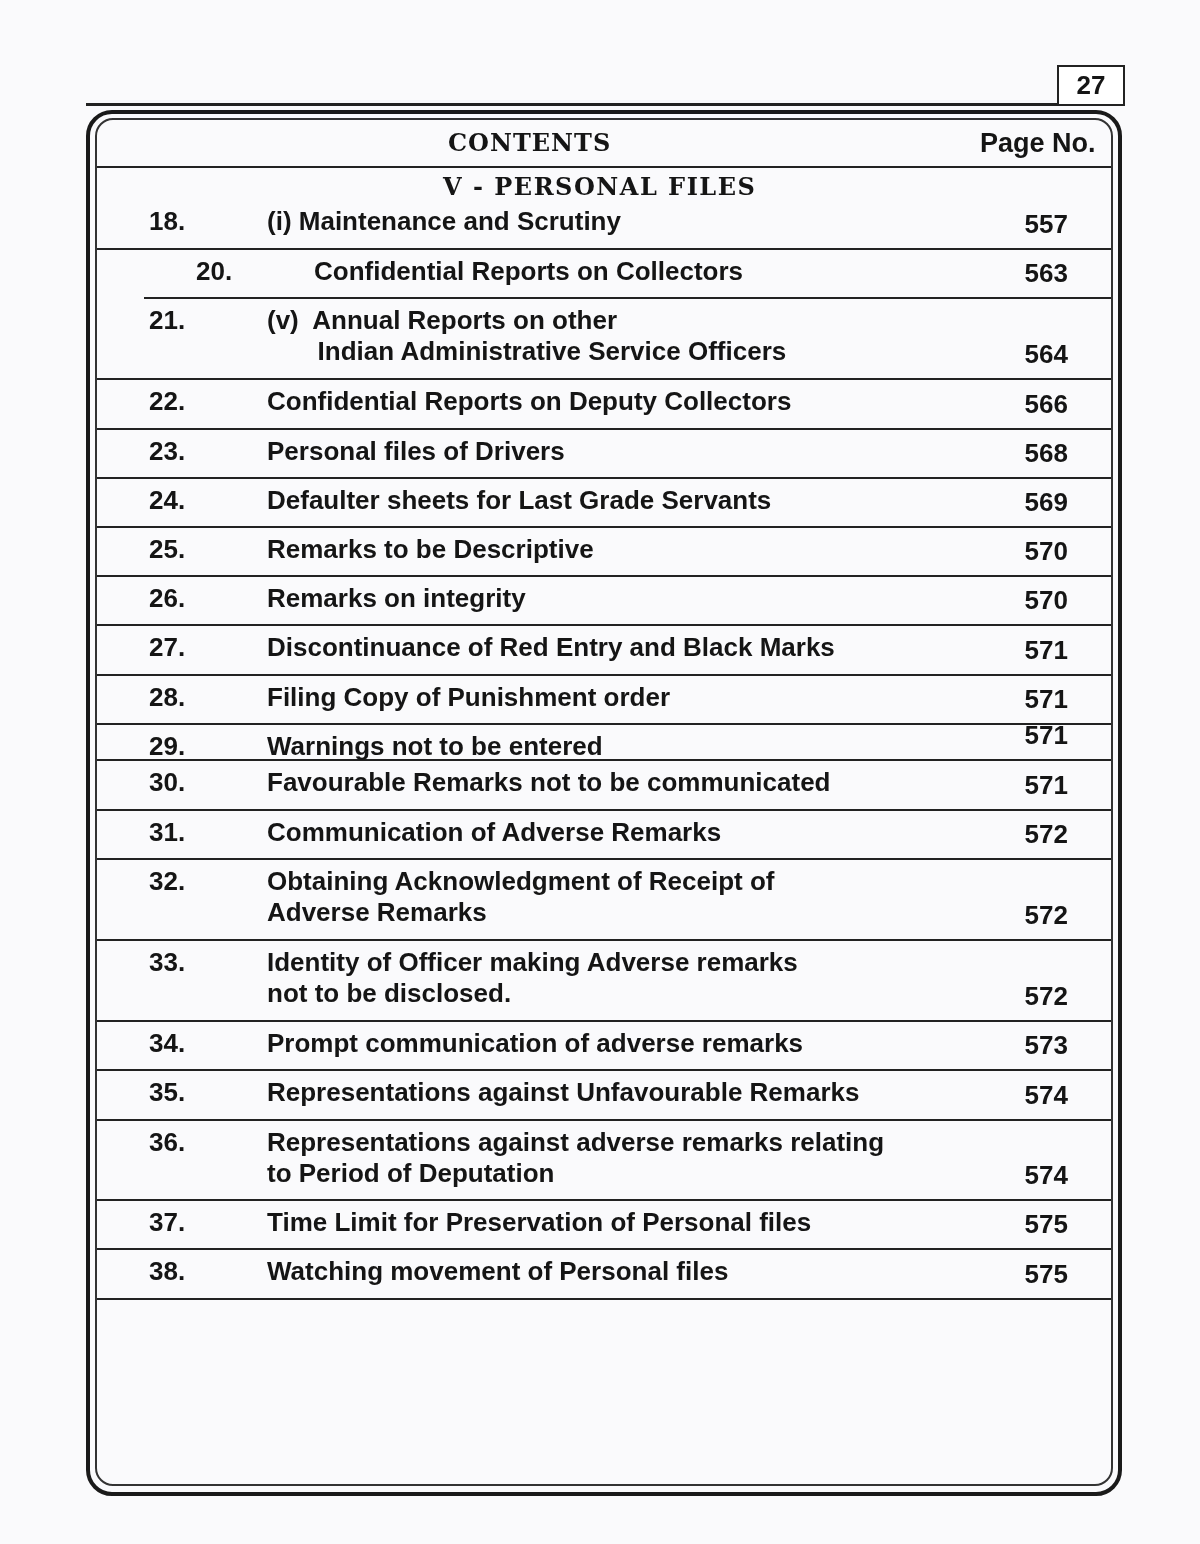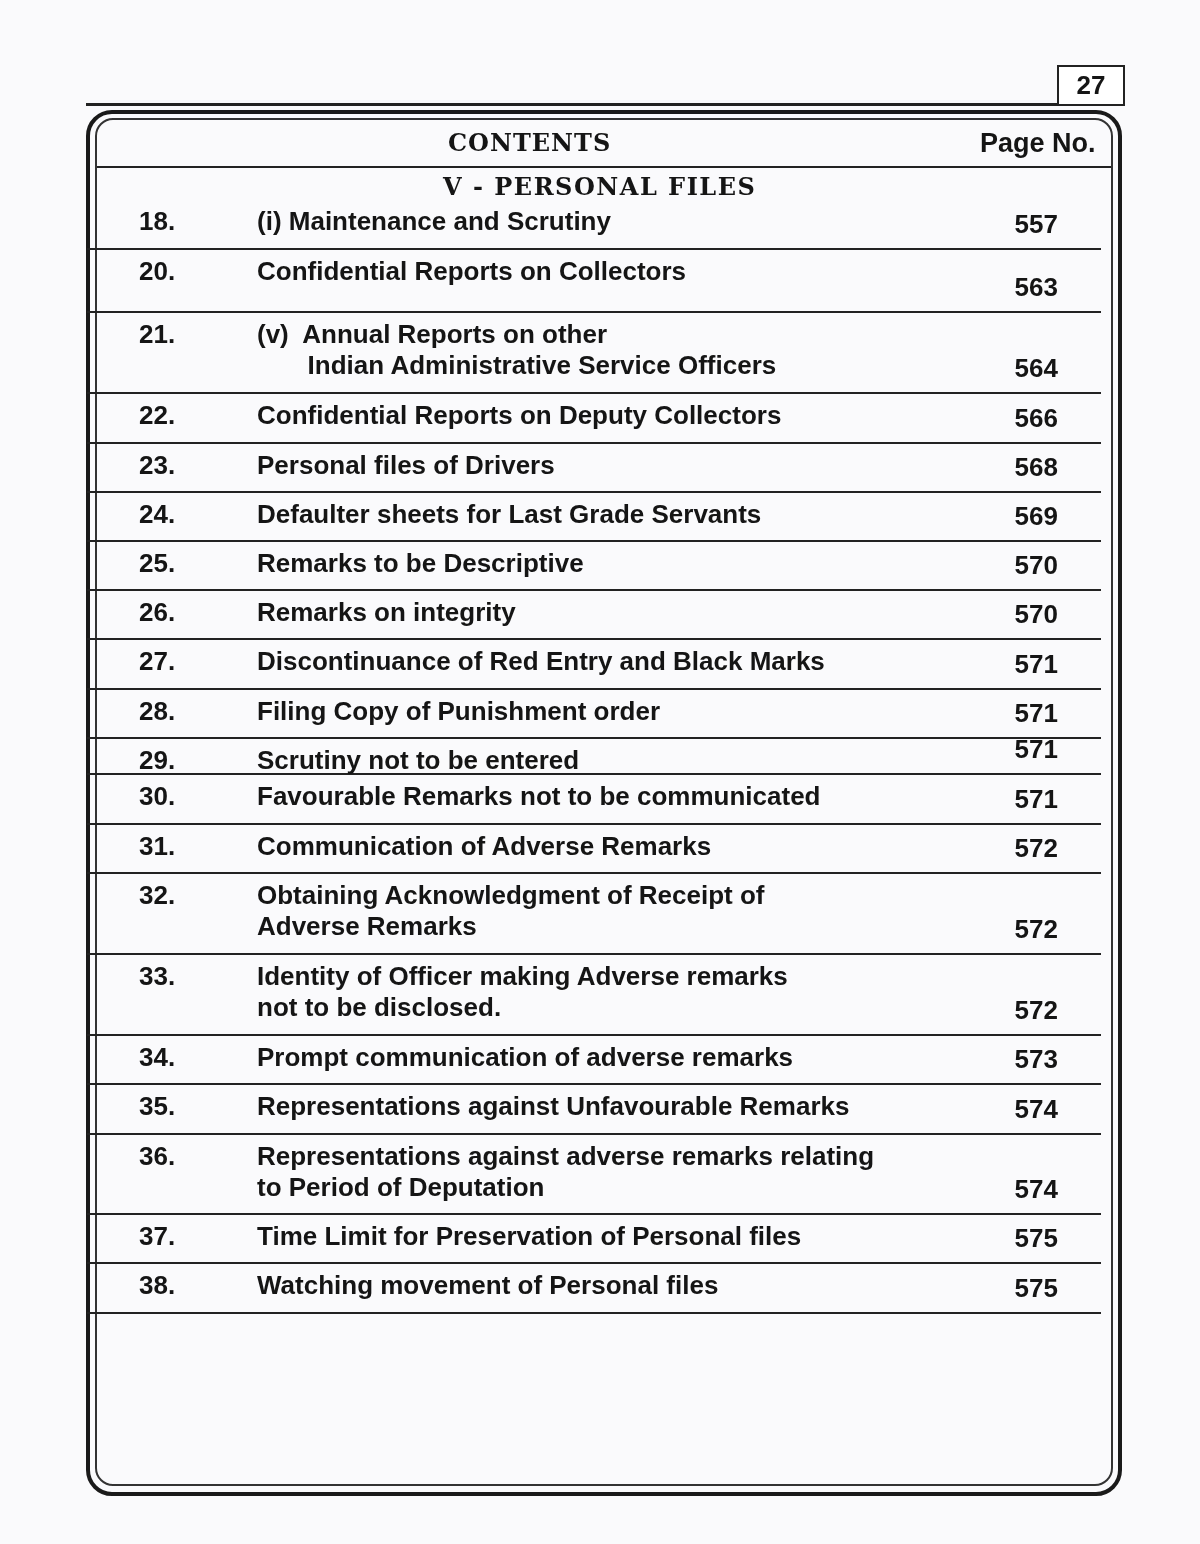--- a/index.html
+++ b/index.html
@@ -38,21 +38,21 @@
     position: absolute; left: 448px; top: 128px;
     font-family: "DejaVu Serif", serif; font-weight: bold; font-size: 24px; letter-spacing: 1px;
   }
   .page-no-label {
     position: absolute; left: 980px; top: 128px; font-size: 27px; font-weight: bold;
   }
   .section-title {
     position: absolute; left: 443px; top: 172px;
     font-family: "DejaVu Serif", serif; font-weight: bold; font-size: 24px; letter-spacing: 1.5px;
   }
-  .rows { position: absolute; left: 87px; top: 200px; width: 1014px; }
+  .rows { position: absolute; left: 97px; top: 200px; width: 1014px; }
   .row { position: relative; border-bottom: 2px solid #222; box-sizing: border-box; }
   .row .num { position: absolute; left: 52px; top: 6px; font-size: 26px; font-weight: bold; }
   .row .title { position: absolute; left: 170px; top: 6px; font-size: 26px; font-weight: bold; line-height: 31px; white-space: pre; }
   .row .pg { position: absolute; right: 43px; bottom: 8px; font-size: 26px; font-weight: bold; }
 </style>
 </head>
 <body>
 
 <div class="page-num-box">
   <span>27</span>
@@ -64,21 +64,21 @@
 <div class="contents-title">CONTENTS</div>
 <div class="page-no-label">Page No.</div>
 <div class="section-title">V - PERSONAL FILES</div>
 
 <div class="rows" id="rows">
     <div class="row" style="height: 50px;">
       <span class="num">18.</span>
       <span class="title">(i) Maintenance and Scrutiny</span>
       <span class="pg">557</span>
     </div>
-    <div class="row" style="height: 63px;">
+    <div class="row" style="height: 49px; margin-left: 47px;">
       <span class="num">20.</span>
       <span class="title">Confidential Reports on Collectors</span>
       <span class="pg">563</span>
     </div>
     <div class="row" style="height: 81px;">
       <span class="num">21.</span>
       <span class="title">(v)  Annual Reports on other
        Indian Administrative Service Officers</span>
       <span class="pg">564</span>
     </div>
@@ -112,21 +112,21 @@
       <span class="title">Discontinuance of Red Entry and Black Marks</span>
       <span class="pg">571</span>
     </div>
     <div class="row" style="height: 49px;">
       <span class="num">28.</span>
       <span class="title">Filing Copy of Punishment order</span>
       <span class="pg">571</span>
     </div>
     <div class="row" style="height: 36px;">
       <span class="num">29.</span>
-      <span class="title">Scrutiny not to be entered</span>
+      <span class="title">Warnings not to be entered</span>
       <span class="pg">571</span>
     </div>
     <div class="row" style="height: 50px;">
       <span class="num">30.</span>
       <span class="title">Favourable Remarks not to be communicated</span>
       <span class="pg">571</span>
     </div>
     <div class="row" style="height: 49px;">
       <span class="num">31.</span>
       <span class="title">Communication of Adverse Remarks</span>

